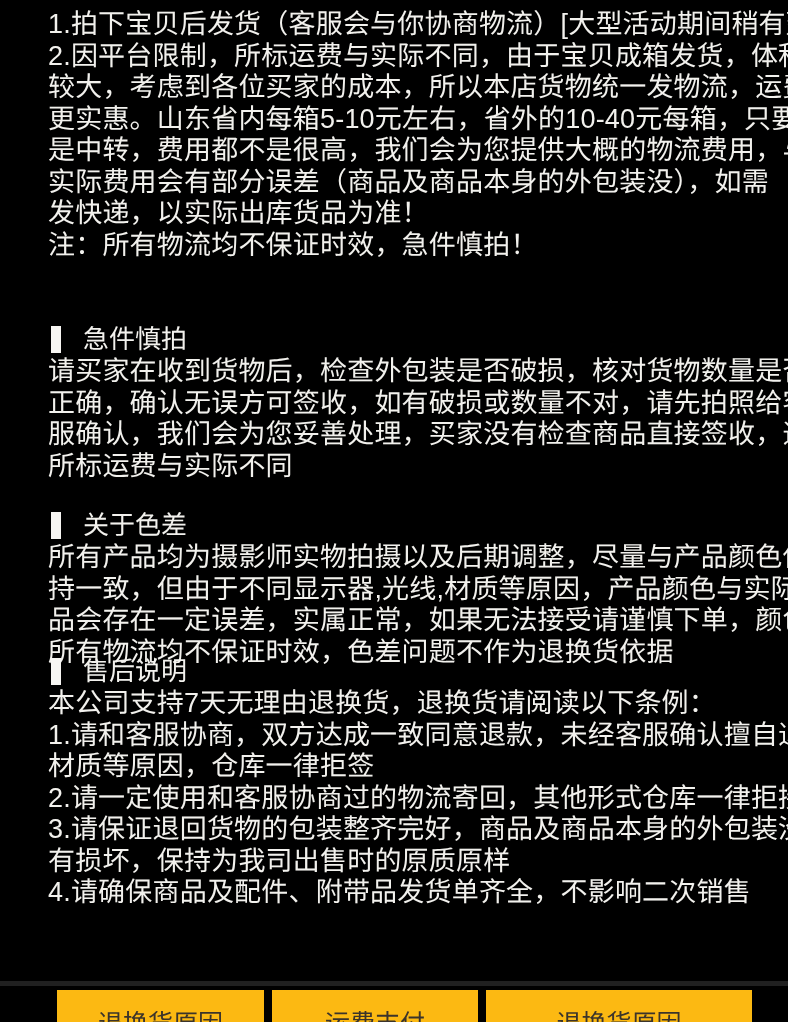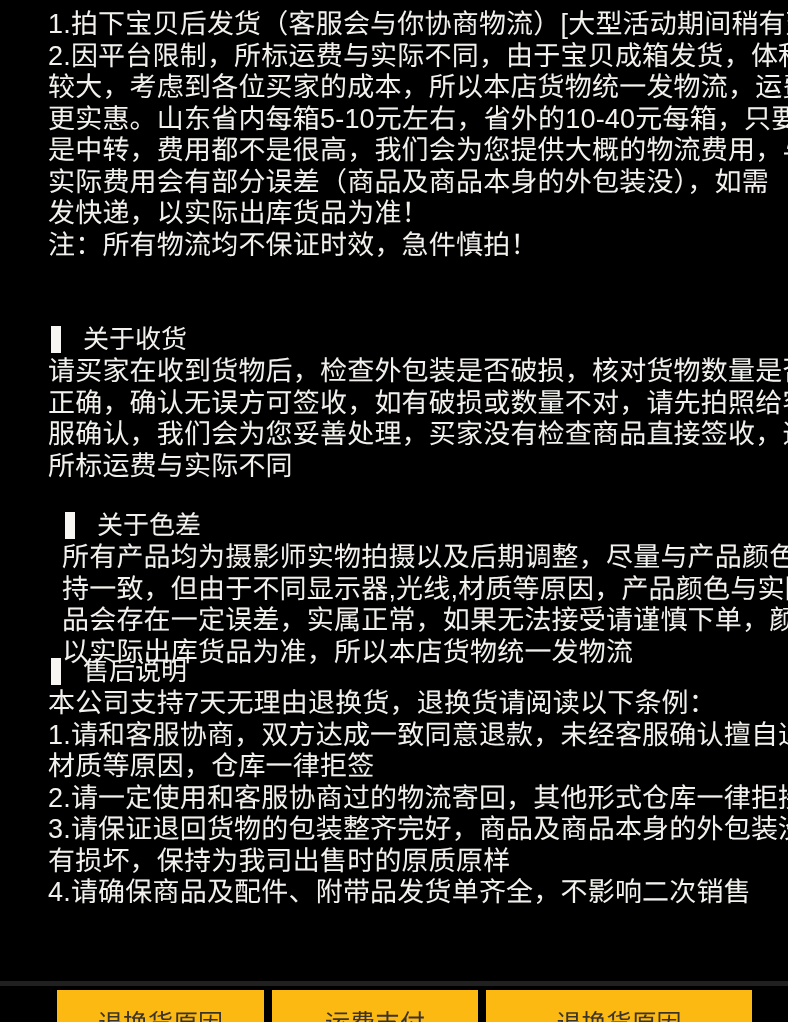--- a/index.html
+++ b/index.html
@@ -21,21 +21,21 @@
   .block{position:absolute;left:48px;width:706px;}
   .line{
     font-size:27px;
     line-height:31.5px;
     white-space:nowrap;
     font-weight:400;
     letter-spacing:0.2px;
   }
   .intro{top:9px;}
   .sec-receiving{top:322px;}
-  .sec-colordiff{top:508px;margin-left:14px;}
+  .sec-colordiff{top:508px;}
   .sec-aftersale{top:654px;}
   .section-header{
     display:flex;align-items:center;
     height:34px;margin-left:3px;
   }
   .accent-bar{
     width:10px;height:27px;
     background:var(--accent-bar);
     margin-right:22px;flex:0 0 auto;
   }
@@ -75,37 +75,37 @@
     <div class="line">更实惠。山东省内每箱5-10元左右，省外的10-40元每箱，只要不</div>
     <div class="line">是中转，费用都不是很高，我们会为您提供大概的物流费用，与</div>
     <div class="line">实际费用会有部分误差（商品及商品本身的外包装没），如需</div>
     <div class="line">发快递，以实际出库货品为准！</div>
     <div class="line">注：所有物流均不保证时效，急件慎拍！</div>
   </div>
 
   <div class="block sec-receiving">
     <div class="section-header">
       <span class="accent-bar"></span>
-      <span class="section-title">关于收货</span>
+      <span class="section-title">急件慎拍</span>
     </div>
     <div class="line">请买家在收到货物后，检查外包装是否破损，核对货物数量是否</div>
     <div class="line">正确，确认无误方可签收，如有破损或数量不对，请先拍照给客</div>
     <div class="line">服确认，我们会为您妥善处理，买家没有检查商品直接签收，造</div>
     <div class="line">所标运费与实际不同</div>
   </div>
 
   <div class="block sec-colordiff">
     <div class="section-header">
       <span class="accent-bar"></span>
       <span class="section-title">关于色差</span>
     </div>
     <div class="line">所有产品均为摄影师实物拍摄以及后期调整，尽量与产品颜色保</div>
     <div class="line">持一致，但由于不同显示器,光线,材质等原因，产品颜色与实际产</div>
     <div class="line">品会存在一定误差，实属正常，如果无法接受请谨慎下单，颜色</div>
-    <div class="line">以实际出库货品为准，所以本店货物统一发物流</div>
+    <div class="line">所有物流均不保证时效，色差问题不作为退换货依据</div>
   </div>
 
   <div class="block sec-aftersale">
     <div class="section-header">
       <span class="accent-bar"></span>
       <span class="section-title">售后说明</span>
     </div>
     <div class="line">本公司支持7天无理由退换货，退换货请阅读以下条例：</div>
     <div class="line">1.请和客服协商，双方达成一致同意退款，未经客服确认擅自退</div>
     <div class="line">材质等原因，仓库一律拒签</div>

